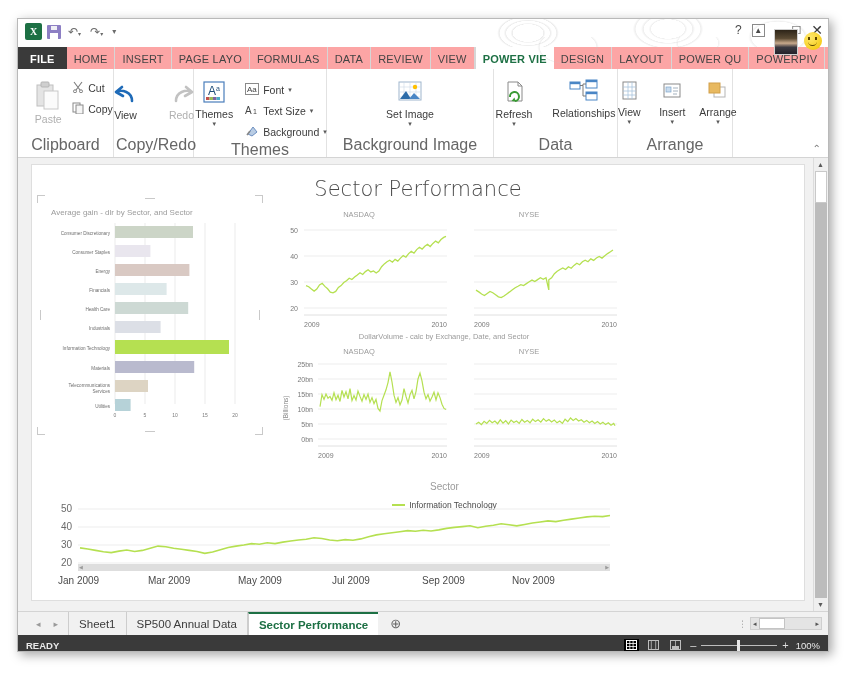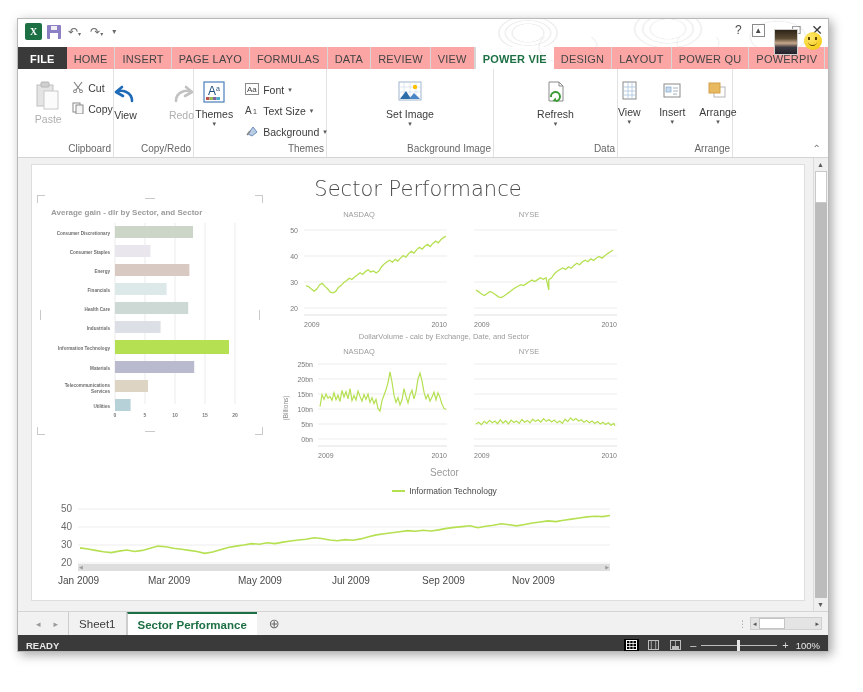--- a/index.html
+++ b/index.html
@@ -121,21 +121,21 @@
     height: 89px; background: #fff; border-bottom: 1px solid #d4d4d4;
     display: flex; position: relative;
   }
   .rgroup {
     position: relative; display: flex; flex-direction: column; align-items: center;
     border-right: 1px solid #e2e2e2; padding: 4px 2px 0;
   }
   .rgroup:last-of-type { border-right: none; }
   .rg-body { flex: 1; display: flex; align-items: flex-start; padding: 2px 6px 0; }
   .rg-label {
-    font-size: 10px; color: #666; padding-bottom: 3px; width: 100%; text-align: right;
+    font-size: 16px; color: #666; padding-bottom: 3px; width: 100%; text-align: center;
   }
   .big-btn {
     display: flex; flex-direction: column; align-items: center; justify-content: flex-start;
     font-size: 10.5px; color: #3b3b3b; padding: 2px 5px; min-width: 42px; text-align: center;
     line-height: 1.15;
   }
   .big-btn.disabled { color: #b0b0b0; margin-left: 12px; }
   .small-btn {
     display: flex; align-items: center; gap: 4px; font-size: 10.5px; color: #3b3b3b;
     padding: 2px 3px; white-space: nowrap;
@@ -424,20 +424,34 @@
             <svg width="26" height="26" viewBox="0 0 26 26">
               <path d="M7 2 H17 L21 6 V21 H7 Z" fill="#fff" stroke="#8a8a8a"></path>
               <path d="M17 2 V6 H21" fill="none" stroke="#8a8a8a"></path>
               <path d="M9 17 A4.5 4.5 0 1 1 14 21" stroke="#3a9b35" stroke-width="2" fill="none"></path>
               <path d="M13.5 17.5 L14.5 21.5 L10.5 21" fill="#3a9b35"></path>
             </svg>
           </span>
           <span>Refresh</span>
           <span class="caret">▾</span>
         </div>
+        <div class="big-btn" style="padding-top:1px">
+          <span class="icn">
+            <svg width="30" height="26" viewBox="0 0 30 26">
+              <rect x="1" y="3" width="10" height="7" fill="#fff" stroke="#4a86c5"></rect>
+              <rect x="1" y="3" width="10" height="2.2" fill="#4a86c5"></rect>
+              <rect x="17" y="1" width="11" height="8" fill="#fff" stroke="#4a86c5"></rect>
+              <rect x="17" y="1" width="11" height="2.2" fill="#4a86c5"></rect>
+              <rect x="17" y="13" width="11" height="8" fill="#fff" stroke="#4a86c5"></rect>
+              <rect x="17" y="13" width="11" height="2.2" fill="#4a86c5"></rect>
+              <path d="M11 6.5 H14 V5 H17 M14 6.5 V17 H17" stroke="#7a7a7a" fill="none" stroke-width="1"></path>
+            </svg>
+          </span>
+          <span>Relationships</span>
+        </div>
       </div>
       <div class="rg-label">Data</div>
     </div>
 
     <div class="rgroup" style="width:115px">
       <div class="rg-body" style="padding-top:5px;gap:1px">
         <div class="big-btn">
           <span class="icn">
             <svg width="24" height="24" viewBox="0 0 24 24">
               <rect x="6" y="2" width="13" height="17" fill="#fff" stroke="#8a8a8a"></rect>
@@ -475,21 +489,21 @@
     </div>
 
     <div class="ribbon-collapse">⌃</div>
   </div>
 
   <div class="canvas-area">
     <div class="pv-sheet">
 
       <div class="pv-title">Sector Performance</div>
 
-      <div class="sel-frame" style="left:5px; top:30px; width:226px; height:240px;font-weight:bold;">
+      <div class="sel-frame" style="left:5px; top:30px; width:226px; height:240px;">
         <div class="corner c-tl"></div>
         <div class="corner c-tr"></div>
         <div class="corner c-bl"></div>
         <div class="corner c-br"></div>
         <div class="mid-handle" style="top:3px"></div>
         <div class="mid-handle" style="bottom:3px"></div>
         <div class="mid-handle" style="left:3px; top:50%; width:1px; height:10px; margin-left:0; margin-top:-5px"></div>
         <div class="mid-handle" style="left:auto; right:3px; top:50%; width:1px; height:10px; margin-left:0; margin-top:-5px"></div>
 
         <div class="chart-subtitle" style="position:absolute; left:14px; top:13px;">Average gain - dlr by Sector, and Sector</div>
@@ -623,21 +637,21 @@
             <text x="202" y="128">2009</text>
             <text x="345" y="128" text-anchor="end">2010</text>
           </g>
           <g stroke="#e0e0e0" stroke-width="1">
             <line x1="46" y1="116" x2="175" y2="116"></line>
             <line x1="202" y1="116" x2="345" y2="116"></line>
           </g>
         </svg>
       </div>
 
-      <div style="position:absolute; left:240px; top:302px; width:345px; text-align:center;">
+      <div style="position:absolute; left:240px; top:316px; width:345px; text-align:center;">
         <div style="font-size:10px; color:#9b9b9b;">Sector</div>
         <div style="display:inline-flex; align-items:center; gap:4px; margin-top:3px;">
           <span style="display:inline-block; width:13px; height:2px; background:#b5e051;"></span>
           <span style="font-size:8.5px; color:#4a4a4a;">Information Technology</span>
         </div>
       </div>
 
       <div style="position:absolute; left:8px; top:333px; width:578px; height:95px;">
         <svg width="578" height="95" viewBox="0 0 578 95">
           <g fill="#6a6a6a" font-size="10" text-anchor="end">
@@ -680,20 +694,21 @@
       <div class="vs-arrow">▼</div>
     </div>
   </div>
 
   <div class="sheetbar">
     <div class="nav-arrows">
       <span>◂</span>
       <span>▸</span>
     </div>
     <div class="stab">Sheet1</div>
+    <div class="stab">SP500 Annual Data</div>
     <div class="stab active">Sector Performance</div>
     <div class="add-sheet">⊕</div>
     <div class="hscroll-zone">
       <span class="grip">⋮</span>
       <div class="hscroll">
         <span class="hs-arrow">◂</span>
         <div class="hs-thumb"></div>
         <span class="hs-arrow" style="margin-left:auto">▸</span>
       </div>
     </div>

